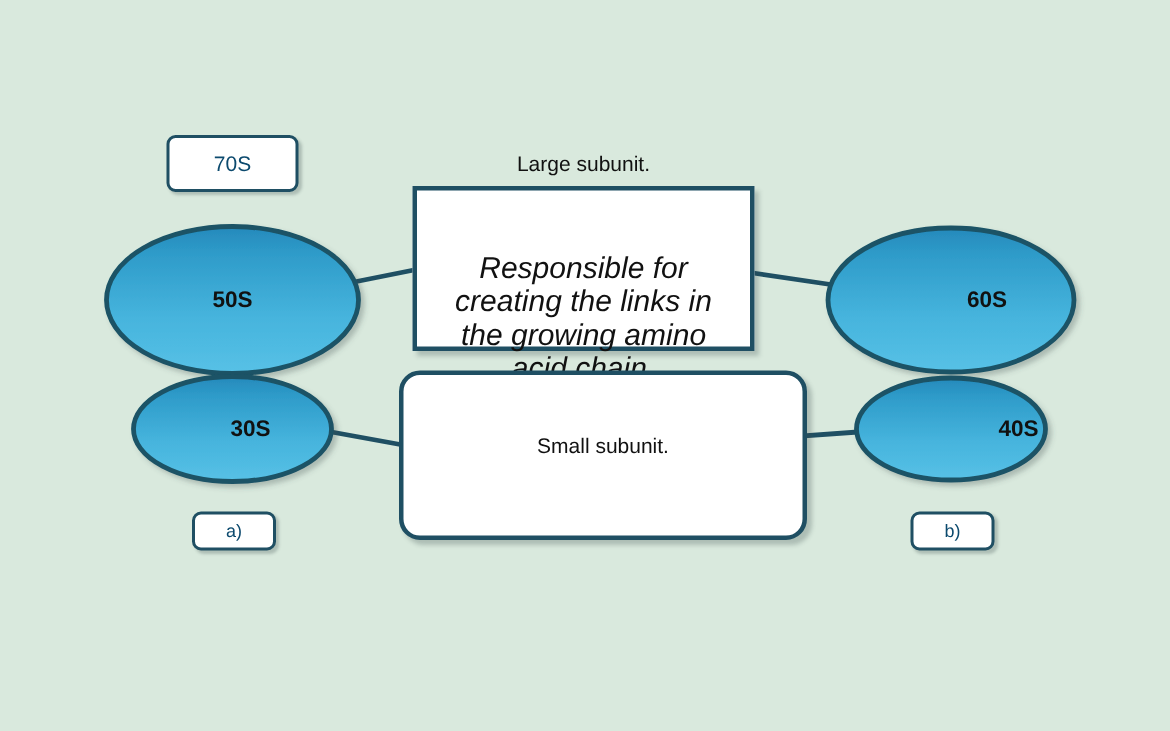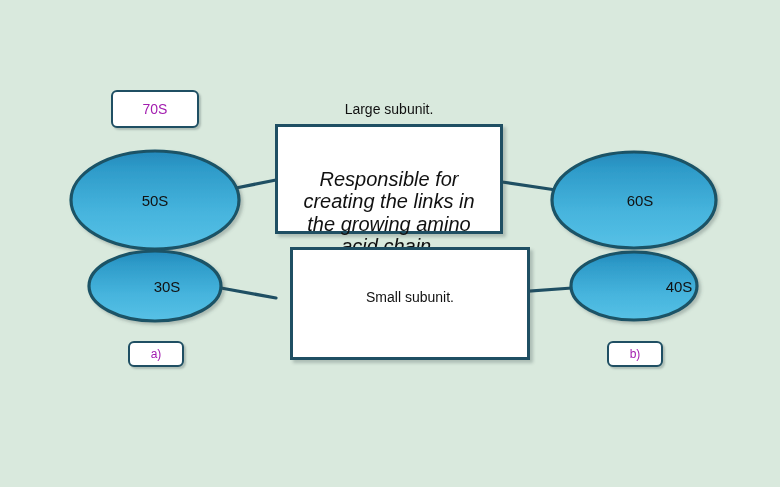--- a/index.html
+++ b/index.html
@@ -29,21 +29,21 @@
   
   .tag-box {
     position: absolute;
     background: #ffffff;
     border: 2px solid #1f4f63;
     border-radius: 6px;
     box-sizing: border-box;
     display: flex;
     align-items: center;
     justify-content: center;
-    color: #a21caf;
+    color: #0c4a6e;
     box-shadow: 2px 2px 2px rgba(60,80,80,0.28);
   }
   .tag-big {
     width: 88px;
     height: 38px;
     font-size: 14px;
   }
   .tag-small {
     width: 56px;
     height: 26px;
@@ -69,48 +69,50 @@
     box-shadow: 3px 3px 3px rgba(60,80,80,0.28);
     gap: 39px;
   }
   #desc-large {
     left: 275px;
     top: 124px;
     width: 228px;
     height: 110px;
   }
   #desc-small {
-    left: 290px;
+    left: 266px;
     top: 247px;
-    width: 240px;
+    width: 272px;
     height: 113px;
+    border-radius: 14px;
   }
   .desc-title {
     font-size: 14px;
     line-height: 1.15;
     margin-bottom: 12px;
   }
   .desc-body {
     font-size: 20px;
     line-height: 1.12;
     padding: 0 16px;
     font-style: italic;
   }
 
   
   .ellipse-label {
     position: absolute;
     font-size: 15px;
     color: #111111;
     transform: translate(-50%, -50%);
     pointer-events: none;
+    font-weight: bold;
   }
   #label-50s { left: 155px; top: 200px; }
   #label-30s { left: 167px; top: 286px; }
-  #label-60s { left: 640px; top: 200px; }
+  #label-60s { left: 658px; top: 200px; }
   #label-40s { left: 634px; top: 286px; margin-left: 45px; }
 </style>
 </head>
 <body>
 
 <div id="canvas">
 
   <svg class="layer-svg" viewBox="0 0 780 487">
     <defs>
       <linearGradient id="ellipseGrad" x1="0" y1="0" x2="0" y2="1">

